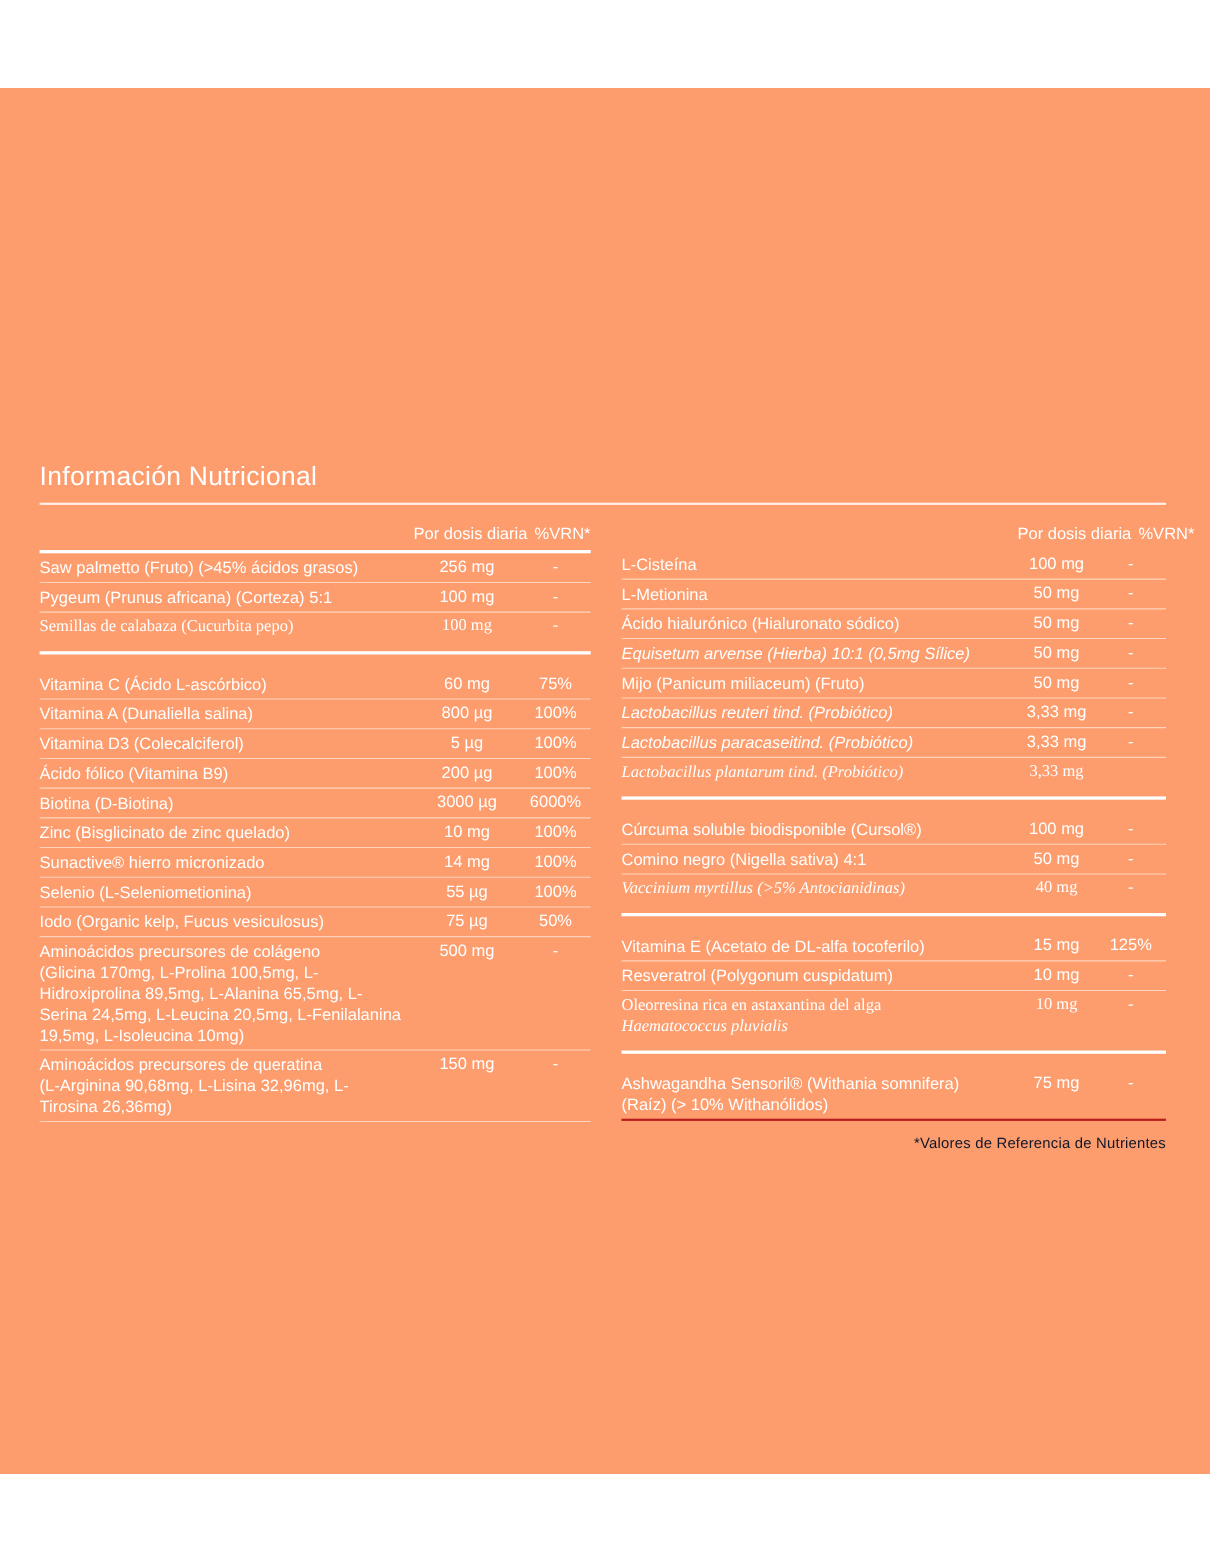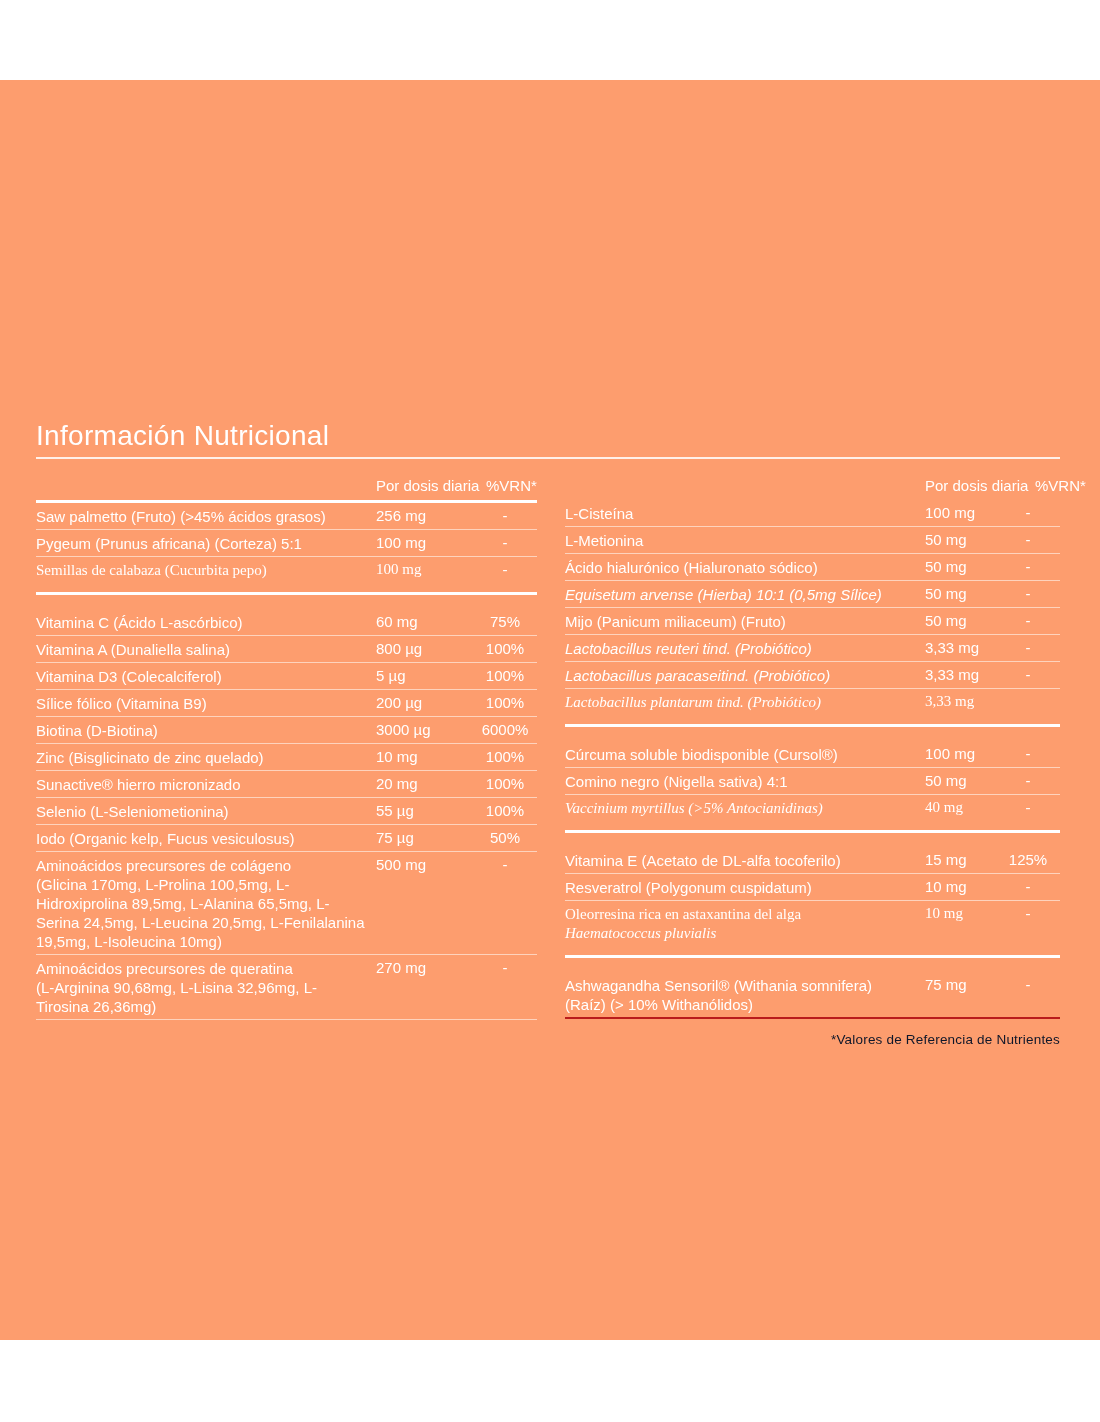--- a/index.html
+++ b/index.html
@@ -9,36 +9,36 @@
     font-family:"Liberation Sans", sans-serif;
     -webkit-text-size-adjust:none;
   }
   .page{position:relative;width:1100px;height:1422px;background:#ffffff;overflow:hidden;}
   .panel{
     position:absolute;left:0;top:80px;width:1100px;height:1260px;
     background:#fd9d6e;color:#ffffff;
   }
   .title{
     position:absolute;left:36px;top:340px;
-    font-size:28px;font-weight:400;letter-spacing:0.3px;color:#ffffff;
+    font-size:24px;font-weight:400;letter-spacing:0.3px;color:#ffffff;
   }
   .title-rule{
     position:absolute;left:36px;top:377px;width:1024px;height:2px;
     background:rgba(255,255,255,0.85);
   }
   .col{position:absolute;top:384px;font-size:15px;line-height:17px;color:#ffffff;}
   .col.left-col{left:36px;width:501px;}
   .col.right-col{left:565px;width:495px;}
 
   .thead{display:flex;align-items:flex-end;height:30px;padding-bottom:6px;}
   .left-col .thead{border-bottom:3px solid #ffffff;}
   .thead .c-name{padding-right:10px;}
   .left-col .c-name{width:330px;flex:none;}
   .right-col .c-name{width:350px;flex:none;}
-  .c-amt{flex:1;text-align:left;white-space:nowrap;}
+  .c-amt{flex:1;text-align:center;white-space:nowrap;}
   .c-vrn{width:64px;flex:none;text-align:center;white-space:nowrap;}
 
   .row{
     display:flex;align-items:flex-start;
     padding:4px 0 3px 0;
     border-bottom:1px solid rgba(255,255,255,0.55);
   }
   .row .c-name{padding-right:10px;line-height:19px;}
   .section + .section{
     border-top:3px solid #ffffff;
@@ -108,21 +108,21 @@
             </div>
             <div class="row">
               <div class="c-name">
                 <div>Vitamina D3 (Colecalciferol)</div>
               </div>
               <div class="c-amt">5 µg</div>
               <div class="c-vrn">100%</div>
             </div>
             <div class="row">
               <div class="c-name">
-                <div>Sílice fólico (Vitamina B9)</div>
+                <div>Ácido fólico (Vitamina B9)</div>
               </div>
               <div class="c-amt">200 µg</div>
               <div class="c-vrn">100%</div>
             </div>
             <div class="row">
               <div class="c-name">
                 <div>Biotina (D-Biotina)</div>
               </div>
               <div class="c-amt">3000 µg</div>
               <div class="c-vrn">6000%</div>
@@ -131,21 +131,21 @@
               <div class="c-name">
                 <div>Zinc (Bisglicinato de zinc quelado)</div>
               </div>
               <div class="c-amt">10 mg</div>
               <div class="c-vrn">100%</div>
             </div>
             <div class="row">
               <div class="c-name">
                 <div>Sunactive® hierro micronizado</div>
               </div>
-              <div class="c-amt">20 mg</div>
+              <div class="c-amt">14 mg</div>
               <div class="c-vrn">100%</div>
             </div>
             <div class="row">
               <div class="c-name">
                 <div>Selenio (L-Seleniometionina)</div>
               </div>
               <div class="c-amt">55 µg</div>
               <div class="c-vrn">100%</div>
             </div>
             <div class="row">
@@ -161,21 +161,21 @@
                 <div class="name2">(Glicina 170mg, L-Prolina 100,5mg, L-Hidroxiprolina 89,5mg, L-Alanina 65,5mg, L-Serina 24,5mg, L-Leucina 20,5mg, L-Fenilalanina 19,5mg, L-Isoleucina 10mg)</div>
               </div>
               <div class="c-amt">500 mg</div>
               <div class="c-vrn">-</div>
             </div>
             <div class="row">
               <div class="c-name">
                 <div>Aminoácidos precursores de queratina</div>
                 <div class="name2">(L-Arginina 90,68mg, L-Lisina 32,96mg, L-Tirosina 26,36mg)</div>
               </div>
-              <div class="c-amt">270 mg</div>
+              <div class="c-amt">150 mg</div>
               <div class="c-vrn">-</div>
             </div>
           </div>
         </div>
     </div>
 
     <div class="col right-col" id="right-table">
       <div class="thead">
         <span class="c-name"></span>
         <span class="c-amt">Por dosis diaria</span>

